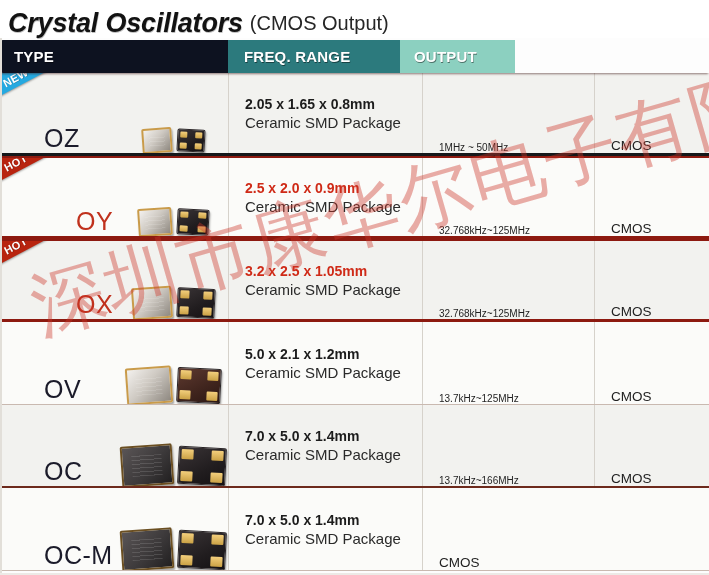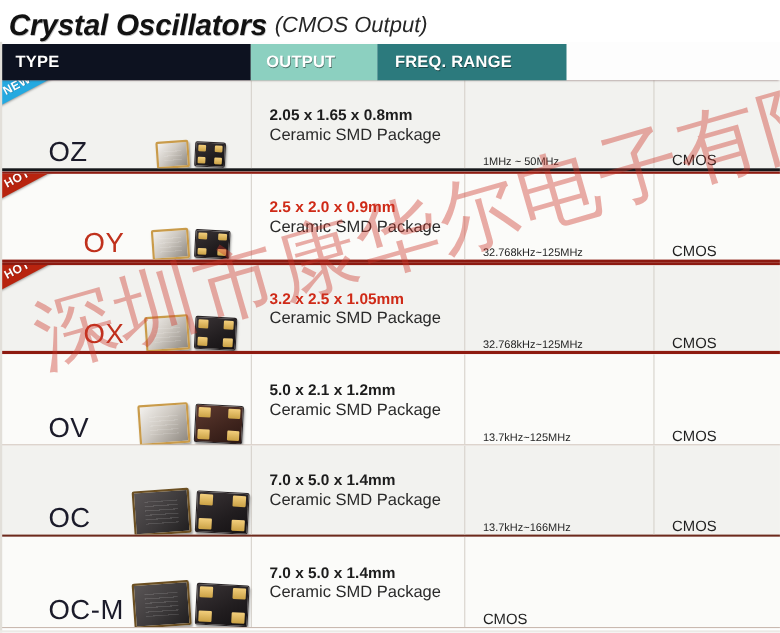--- a/index.html
+++ b/index.html
@@ -17,21 +17,21 @@
     display:flex;align-items:flex-end;
     padding-left:8px;box-sizing:border-box;
     z-index:6;
   }
   .title-main{
     font-size:27px;font-weight:bold;font-style:italic;
     color:#121212;letter-spacing:-0.2px;line-height:30px;
     text-shadow:0.5px 0.5px 0 rgba(0,0,0,0.25);
   }
   .title-sub{
-    font-size:20px;font-style:italic;color:#262626;
+    font-size:20px;color:#262626;
     line-height:30px;margin-left:7px;font-weight:400;
   }
 
   
   .thead{
     position:absolute;left:0;top:40px;width:709px;height:33px;
     display:flex;z-index:6;
     box-shadow:0 2px 2px -1px rgba(60,20,20,.55);
   }
   .th{
@@ -170,22 +170,22 @@
 
 <div id="root">
 
   <div class="title-bar">
     <div class="title-main">Crystal Oscillators</div>
     <div class="title-sub">(CMOS Output)</div>
   </div>
 
   <div class="thead">
     <div class="th th-type">TYPE</div>
+    <div class="th th-freq">FREQ. RANGE</div>
     <div class="th th-out">OUTPUT</div>
-    <div class="th th-freq">FREQ. RANGE</div>
   </div>
 
   <div class="tbody" id="tbody">
       <div class="row sep-dark">
         <div class="ribbon new">
           <div class="flag">
             <span>NEW</span>
           </div>
         </div>
         <div class="cell c-type">

